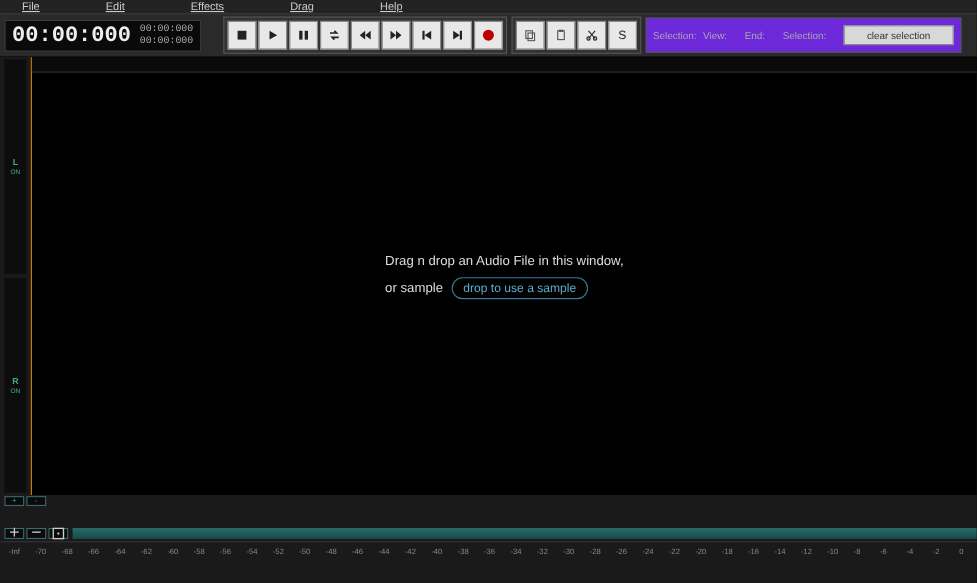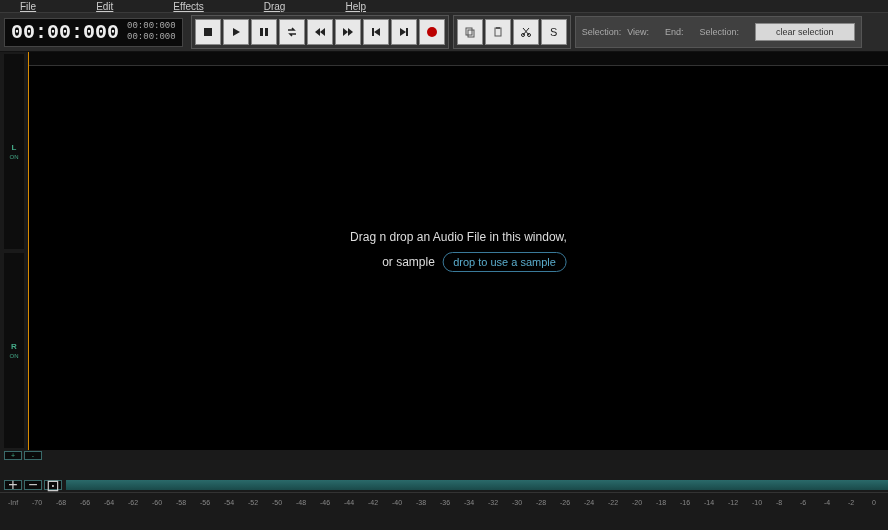--- a/index.html
+++ b/index.html
@@ -29,21 +29,21 @@
   border-bottom: 1px solid #111;
   align-items: center;
   padding: 4px;
 }
 .time-box {
   background: #0a0a0a;
   border: 1px solid #444;
   display: flex;
   align-items: center;
   padding: 2px 6px;
-  margin-right: 8px;
+  margin-right: 20px;
 }
 .time-main {
   font-size: 20px;
   font-weight: bold;
   color: #eee;
   font-family: "Courier New", monospace;
   margin-right: 8px;
 }
 .time-sub { font-size: 9px; color: #aaa; font-family: "Courier New", monospace; line-height: 11px; }
 
@@ -65,21 +65,21 @@
   cursor: pointer;
   font-size: 11px;
   color: #222;
 }
 .btn svg { width: 12px; height: 12px; }
 .btn .rec { width: 10px; height: 10px; background: #b00; border-radius: 50%; }
 
 .sel-panel {
   display: flex;
   align-items: center;
-  background: #404040;
+  background: #6d28d9;
   border: 1px solid #555;
   padding: 3px 6px;
   font-size: 9px;
   color: #aaa;
   height: 32px;
 }
 .sel-panel .lbl { margin-right: 6px; }
 .sel-panel .col { margin-right: 16px; }
 .clear-btn {
   background: #d8d8d8;
@@ -122,21 +122,21 @@
 }
 .wave .ruler-top {
   height: 14px;
   background: #0a0a0a;
   border-bottom: 1px solid #333;
 }
 .empty-msg {
   position: absolute;
   top: 50%; left: 50%;
   transform: translate(-50%, -50%);
-  text-align: right;
+  text-align: left;
   font-size: 12px;
   color: #ddd;
 }
 .sample-btn {
   display: inline-block;
   border: 1px solid #3a7a9a;
   border-radius: 12px;
   padding: 3px 10px;
   color: #5aaccc;
   cursor: pointer;

